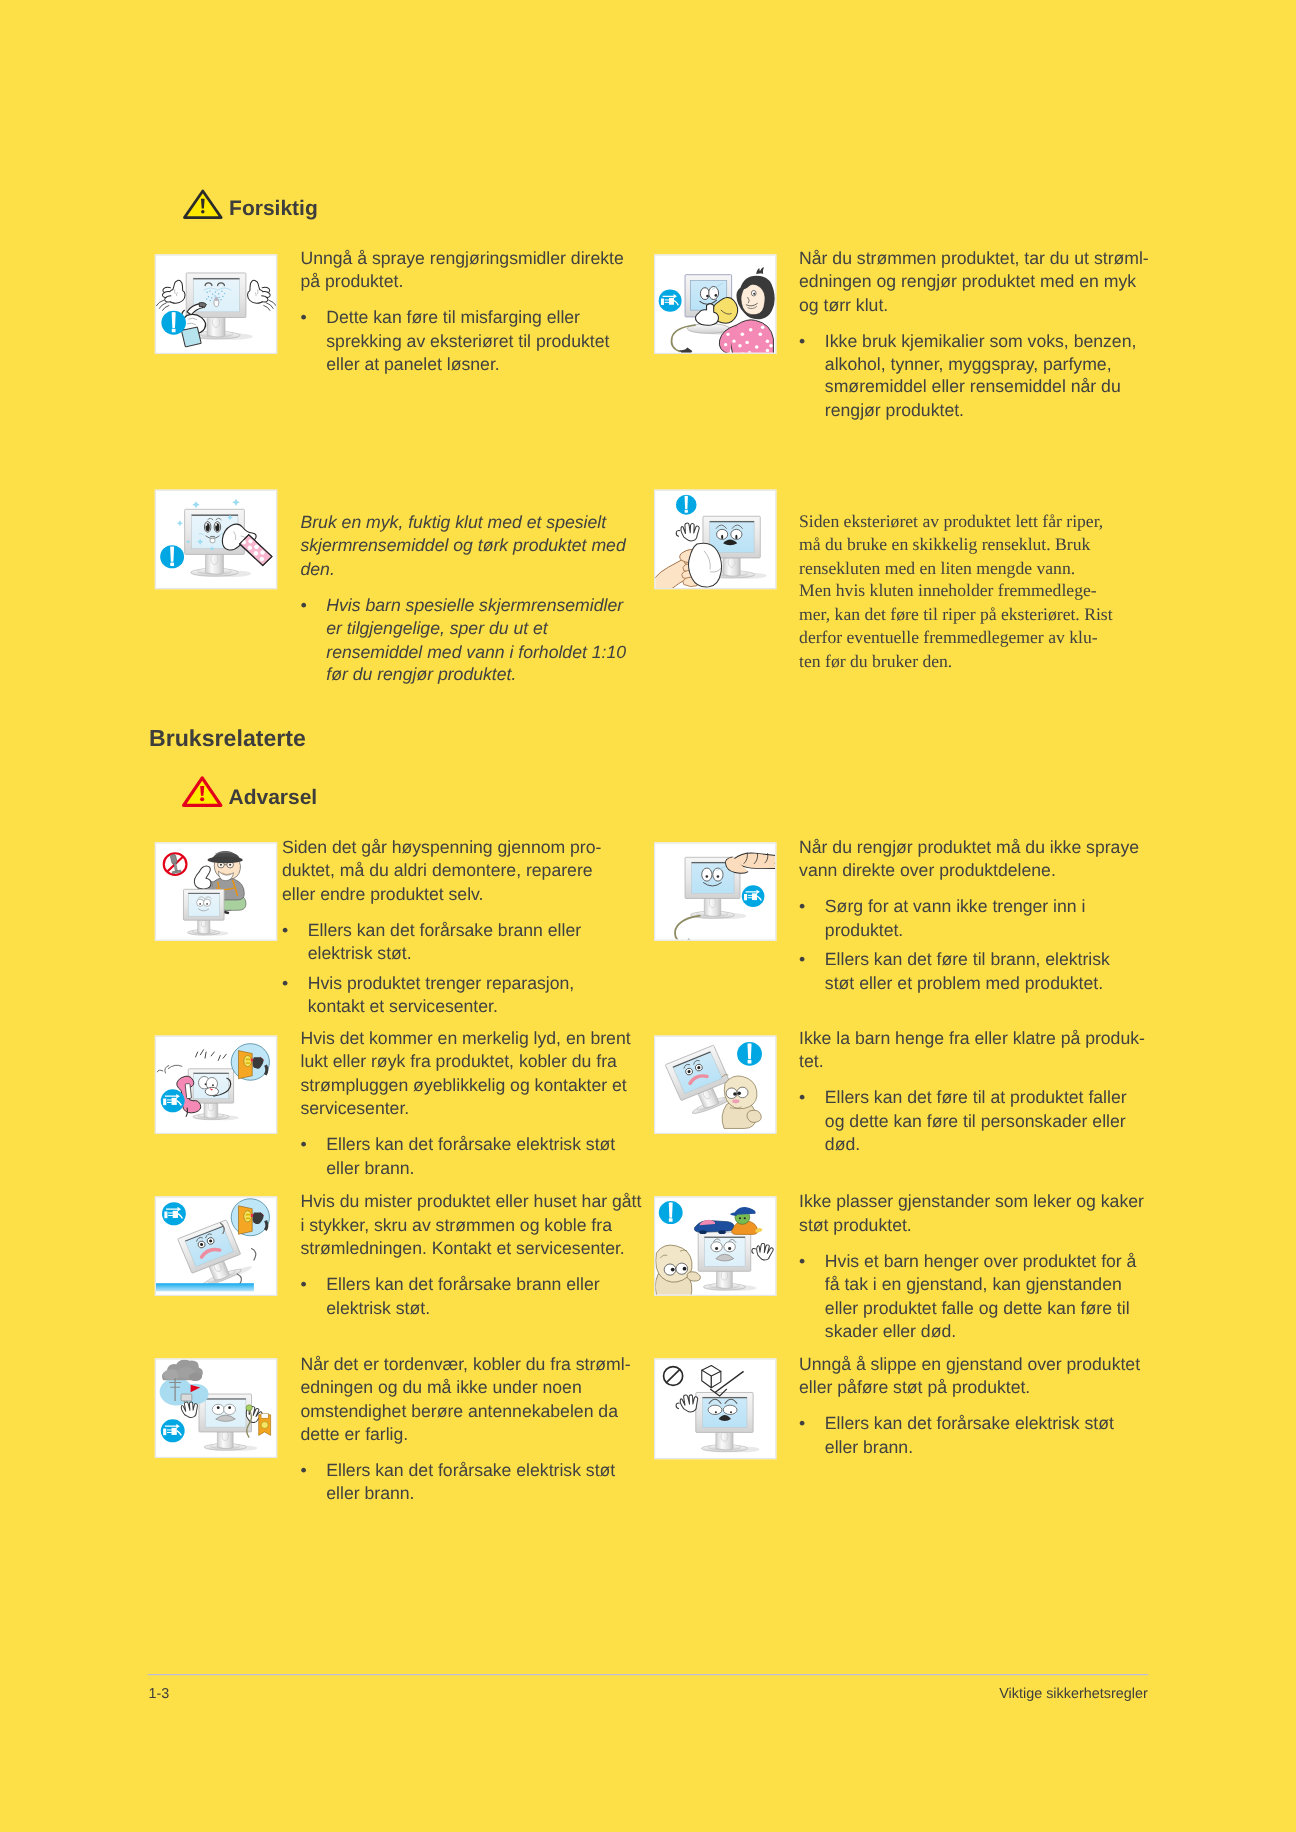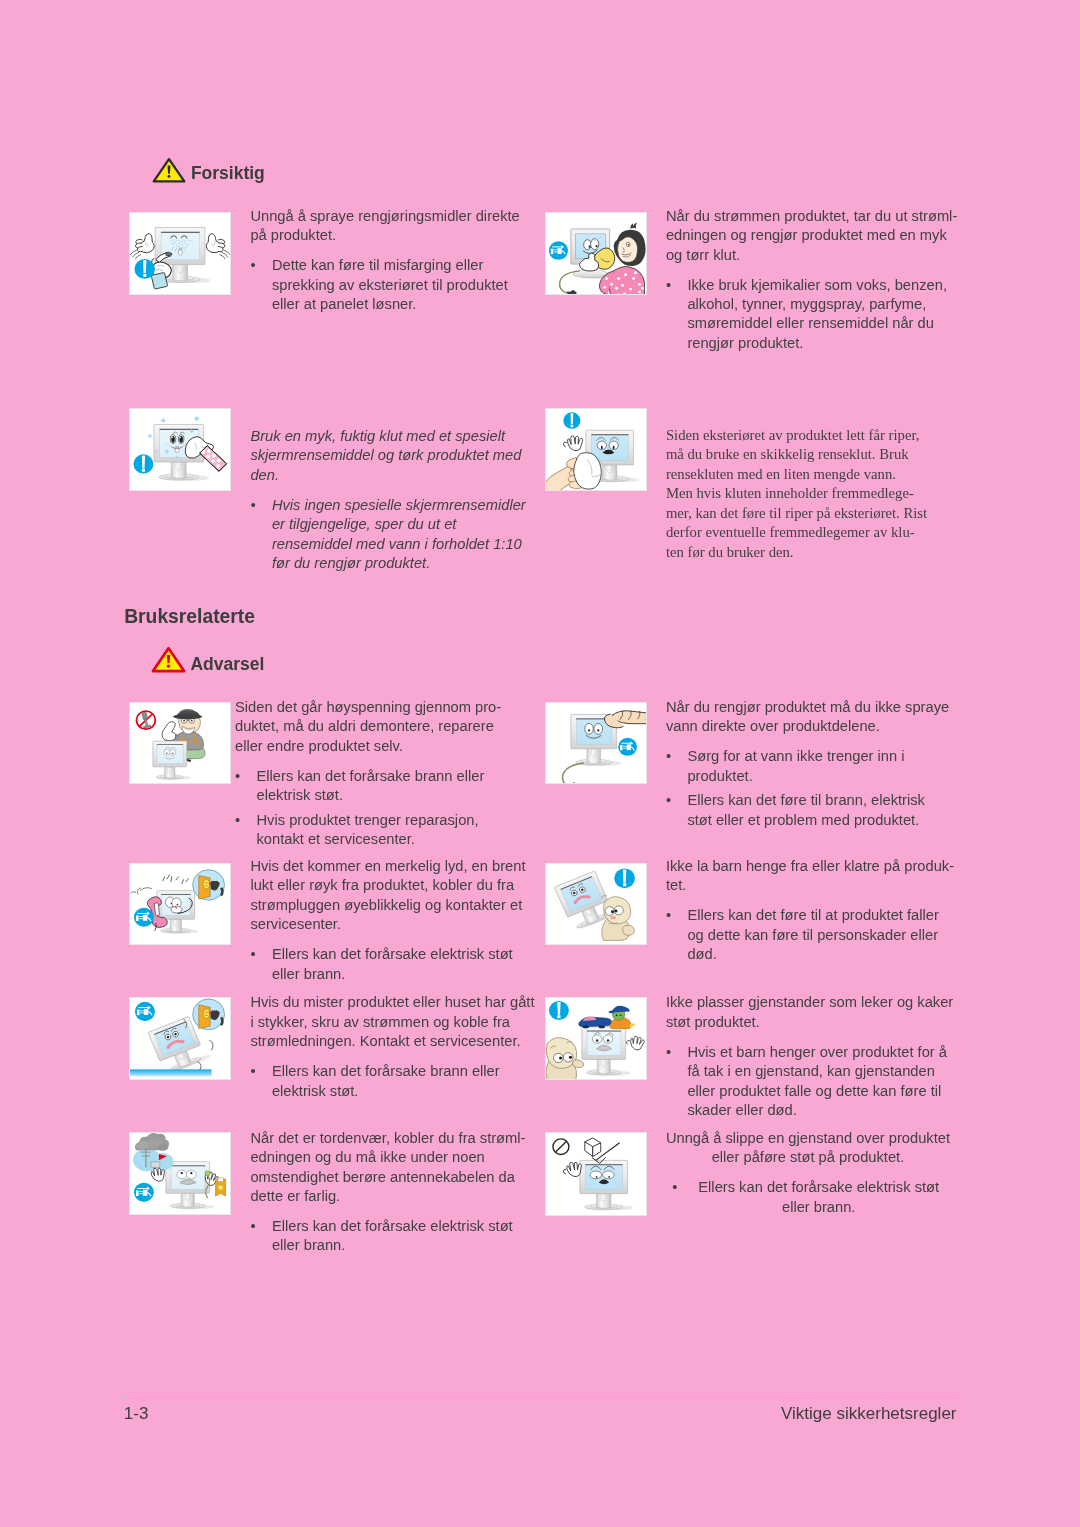--- a/index.html
+++ b/index.html
@@ -1,19 +1,19 @@
 <!DOCTYPE html>
 <html><head>
 <meta charset="utf-8">
 <title>Viktige sikkerhetsregler</title>
 <style>
   html,body{margin:0;padding:0;background:#ffffff;}
   body{width:1080px;height:1527px;overflow:hidden;
        font-family:"Liberation Sans",sans-serif;color:#414141;}
-  .page{position:relative;width:1080px;height:1527px;background:#f9a8d4;}
+  .page{position:relative;width:1080px;height:1527px;background:#fde047;}
 
   .banner{position:absolute;}
   .banner .tri{position:absolute;left:0;top:0;display:block;}
   .banner .lbl{position:absolute;font-size:17.5px;font-weight:bold;color:#3d3d3d;
                line-height:1;white-space:pre;}
 
   .h2{position:absolute;font-size:19.3px;font-weight:bold;color:#3d3d3d;
       line-height:1;white-space:pre;}
 
   .illus{position:absolute;border:1px solid #e7e7e7;background:#ffffff;
@@ -24,21 +24,21 @@
   .tline{font-size:14.7px;line-height:19.43px;color:#414141;white-space:pre;
          margin:0;font-weight:normal;}
   .bullet-row{position:relative;margin-top:10.5px;}
   .bullet-row.tight{margin-top:5.3px;}
   .bullet-row.cont{margin-top:2.1px;}
   .bullet-row .mk{position:absolute;left:0;top:0;width:18px;
                   font-size:14.7px;line-height:19.43px;color:#414141;}
   .bullet-row .bt{margin-left:21.5px;}
 
   .footrule{position:absolute;height:1px;background:#babdde;}
-  .foot{position:absolute;font-size:17px;color:#3d3d3d;line-height:1;white-space:pre;}
+  .foot{position:absolute;font-size:12px;color:#3d3d3d;line-height:1;white-space:pre;}
 </style>
 </head>
 <body>
 
 <div class="page">
   <svg width="0" height="0" style="position:absolute" aria-hidden="true">
       <defs>
         <linearGradient id="gBz" x1="0" y1="0" x2="0" y2="1">
           <stop offset="0" stop-color="#f6f6f6"></stop>
           <stop offset="0.55" stop-color="#e7e7e7"></stop>
@@ -299,21 +299,21 @@
         </g>
       </svg>
   </div>
   <div class="txtblk" style="left:250.4px;top:427px;font-style:italic;">
     <div class="tline">Bruk en myk, fuktig klut med et spesielt</div>
     <div class="tline">skjermrensemiddel og tørk produktet med</div>
     <div class="tline">den.</div>
     <div class="bullet-row">
       <span class="mk">•</span>
       <div class="bt">
-        <div class="tline">Hvis ingen spesielle skjermrensemidler</div>
+        <div class="tline">Hvis barn spesielle skjermrensemidler</div>
         <div class="tline">er tilgjengelige, sper du ut et</div>
         <div class="tline">rensemiddel med vann i forholdet 1:10</div>
         <div class="tline">før du rengjør produktet.</div>
       </div>
     </div>
   </div>
   <div class="illus" style="left:545.0px;top:408.3px;width:101.5px;height:83.0px;">
     <svg viewBox="0 0 100 84" preserveAspectRatio="none">
         <g>
           <ellipse cx="78.40" cy="73.32" rx="14.98" ry="2.60" fill="#e9e9e9"></ellipse>
@@ -815,21 +815,21 @@
         <path d="M39 9 l0 9 l8 6 l0 -10 Z" fill="#fff" stroke="#2a2a2a" stroke-width="0.9" stroke-linejoin="round"></path>
         <path d="M55 10 l0 9 l-8 5 l0 -10 Z" fill="#fff" stroke="#2a2a2a" stroke-width="0.9" stroke-linejoin="round"></path>
         <path d="M50 28 l24 -18" stroke="#2a2a2a" stroke-width="1.2" fill="none"></path>
         <path d="M46 25 l8 6 l6 -6" fill="none" stroke="#2a2a2a" stroke-width="1.0"></path>
         <g transform="translate(24 42) rotate(-14) scale(0.56)">
           <path d="M0 0 q-4 -10 -2 -14 q1 -3 3 -1 l2 10 l1 -12 q0 -3 3 -3 q3 0 3 3 l0 12 l2 -11 q1 -3 4 -2 q2 1 1 4 l-2 10 l4 -8 q2 -3 4 -1 q2 2 0 5 l-4 9 q-1 5 -6 6 q-6 1 -9 -3 Z" fill="#fff" stroke="#3a3a3a" stroke-width="1.6" stroke-linejoin="round"></path>
           <path d="M-4 -10 q-5 -2 -6 2 q-1 4 3 6" fill="#fff" stroke="#3a3a3a" stroke-width="1.6"></path>
         </g>
       </svg>
   </div>
-  <div class="txtblk" style="left:665.9px;top:1128.69px;text-align:center;">
+  <div class="txtblk" style="left:665.9px;top:1128.69px;">
     <div class="tline">Unngå å slippe en gjenstand over produktet</div>
     <div class="tline">eller påføre støt på produktet.</div>
     <div class="bullet-row">
       <span class="mk">•</span>
       <div class="bt">
         <div class="tline">Ellers kan det forårsake elektrisk støt</div>
         <div class="tline">eller brann.</div>
       </div>
     </div>
   </div>

